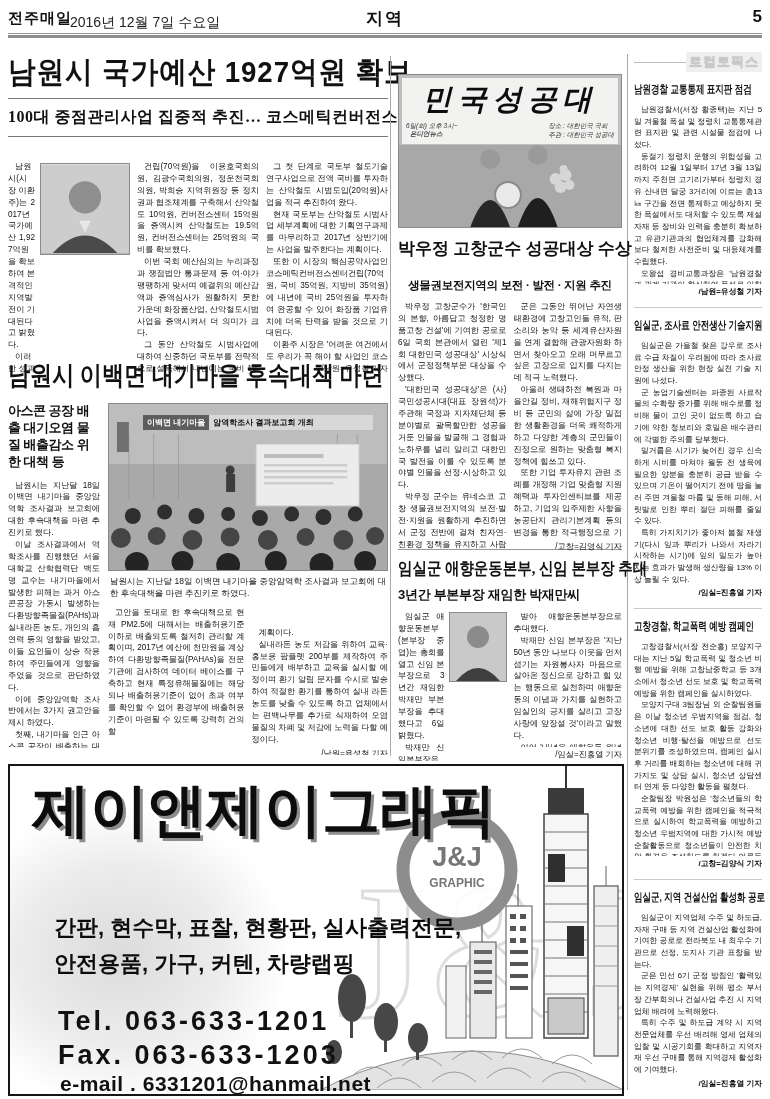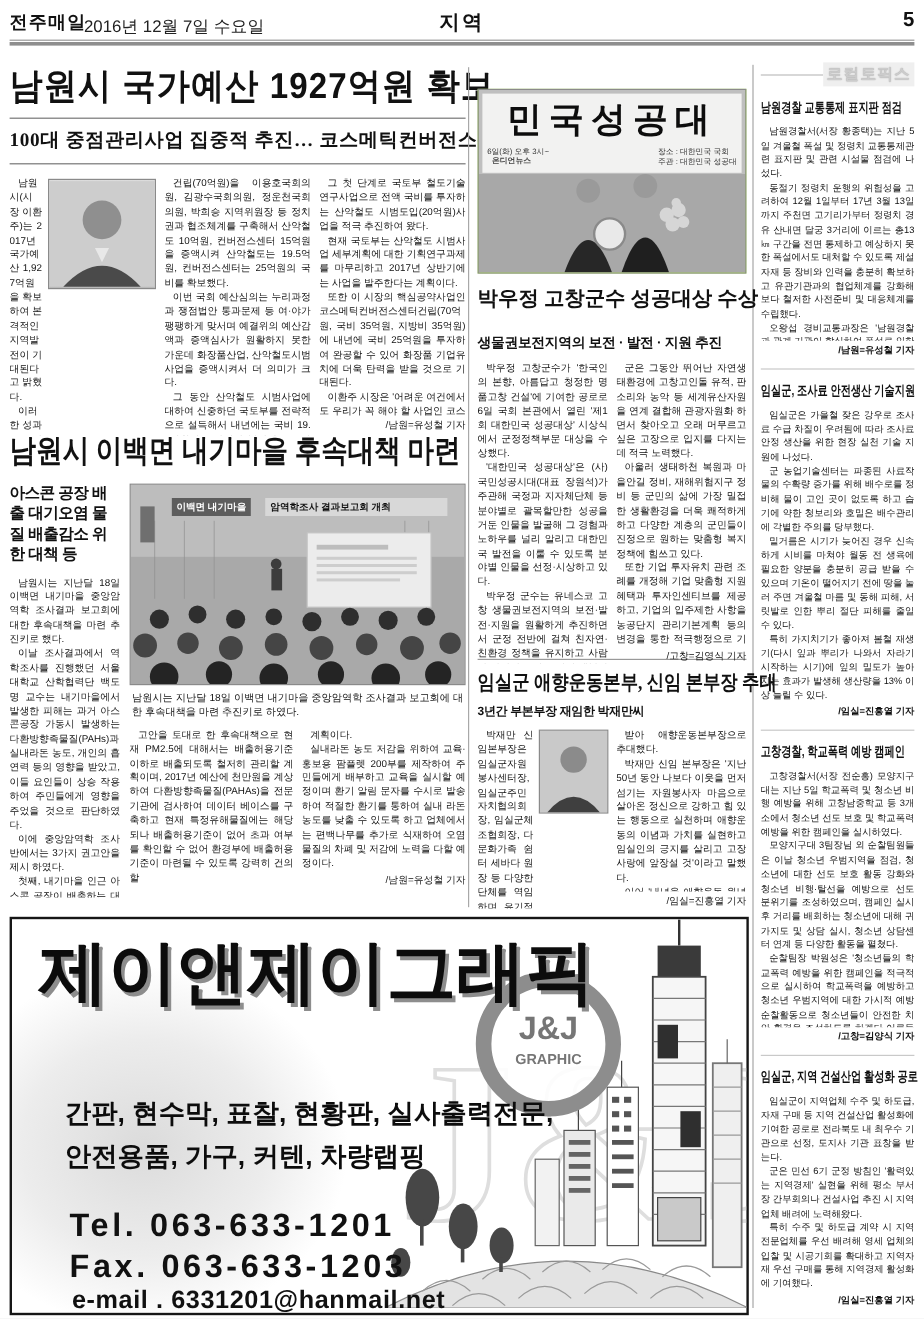--- a/index.html
+++ b/index.html
@@ -18,70 +18,70 @@
   .coltext{font-size:8.2px;line-height:1.45;text-align:justify;word-break:break-all;overflow:hidden;}
   .coltext p{margin:0;text-indent:7px;}
   .byline{font-size:8.2px;text-align:right;margin-top:2px;}
   .serif{font-family:"Liberation Serif","DejaVu Serif",serif;}
   
   #art1{position:absolute;left:8px;top:52px;width:380px;}
   .art1-head{margin:0;font-size:30px;font-weight:900;letter-spacing:1px;white-space:nowrap;
              transform:scaleX(0.92);transform-origin:left;}
   .art1-sub{font-family:"Liberation Serif",serif;font-size:16px;font-weight:700;letter-spacing:0.5px;
             white-space:nowrap;padding:3px 0;}
-  .cols{display:flex;gap:7px;margin-top:10px;height:216px;overflow:hidden;}
+  .cols{display:flex;gap:7px;margin-top:24px;height:216px;overflow:hidden;}
   .cols .col{flex:1;min-width:0;}
   .portrait{float:right;width:88px;height:90px;margin:2px 0 4px 5px;border:1px solid #8a8a8a;
             background:linear-gradient(#dcdcdc,#b9b9b9);}
   .portrait svg{display:block;width:100%;height:100%;}
   .cap200{max-height:200px;}
   
   #art2{position:absolute;left:8px;top:358px;width:380px;}
   .art2-head{margin:0;font-size:26px;font-weight:700;white-space:nowrap;
              transform:scaleX(0.85);transform-origin:left;}
   .art2-body{display:flex;gap:8px;margin-top:10px;}
   .art2-left{width:92px;flex:none;}
   .art2-sub{font-size:13px;font-weight:800;line-height:1.3;margin-bottom:9px;letter-spacing:-0.5px;}
   .art2-col1{max-height:268px;}
   .art2-right{flex:1;min-width:0;}
   .photo-meeting{position:relative;height:166px;border:1px solid #8a8a8a;overflow:hidden;
                  background:linear-gradient(#b8b8b8 0%,#9d9d9d 45%,#6d6d6d 100%);}
   .photo-meeting svg{position:absolute;inset:0;width:100%;height:100%;}
   .meet-banner{position:absolute;top:11px;left:34px;right:14px;height:15px;display:flex;
-               font-size:8px;font-weight:800;line-height:15px;white-space:nowrap;overflow:hidden;gap:12px;}
+               font-size:8px;font-weight:800;line-height:15px;white-space:nowrap;overflow:hidden;}
   .meet-banner .b-left{background:#5d5d5d;color:#fff;padding:0 4px;}
   .meet-banner .b-right{background:#d8d8d8;color:#111;padding:0 4px;flex:1;}
   .caption{font-size:8.5px;line-height:1.4;margin:5px 2px 7px;text-align:justify;word-break:break-all;}
   .art2-cols{display:flex;gap:7px;height:148px;overflow:hidden;}
   .cap132{max-height:132px;}
   
   .vrule{position:absolute;width:1px;background:#a8a8a8;}
   #vr1{left:390px;top:56px;height:700px;}
   #vr2{left:627px;top:54px;height:1036px;}
   #hr-mid{position:absolute;left:398px;top:549px;width:224px;border-top:1px solid #999;}
   
   #art3{position:absolute;left:398px;top:74px;width:224px;}
-  .photo-award{position:relative;height:152px;border:1px solid #8a8a8a;background:#bef264;overflow:hidden;}
+  .photo-award{position:relative;height:152px;border:1px solid #8a8a8a;background:#be185d;overflow:hidden;font-style:italic;}
   .photo-award svg{position:absolute;inset:0;width:100%;height:100%;}
   .award-banner{position:absolute;top:3px;left:3px;right:3px;height:66px;background:#f2f2f1;}
   .award-title{font-family:"Liberation Serif",serif;font-size:29px;font-weight:900;letter-spacing:6px;
                text-align:center;white-space:nowrap;color:#0d0d0d;margin-top:2px;}
   .award-meta{display:flex;justify-content:space-between;font-size:6.5px;color:#333;padding:2px 4px 0;}
   .award-meta .m-right div{text-align:left;}
   .award-sponsor{position:absolute;left:8px;top:52px;font-size:6.5px;color:#444;font-weight:700;}
   .art3-head{margin:9px 0 18px;font-size:17px;font-weight:700;text-align:center;white-space:nowrap;}
-  .art3-sub{font-size:11.5px;font-weight:800;text-align:left;margin-top:5px;letter-spacing:-0.3px;}
+  .art3-sub{font-size:11.5px;font-weight:800;text-align:center;margin-top:5px;letter-spacing:-0.3px;}
   .cols2{display:flex;gap:7px;margin-top:8px;height:252px;overflow:hidden;}
   .cols2 .col{flex:1;min-width:0;}
   .cap238{max-height:238px;}
   
   #art4{position:absolute;left:398px;top:557px;width:224px;}
   .art4-head{margin:0;font-size:17px;font-weight:700;white-space:nowrap;
              transform:scaleX(0.85);transform-origin:left;}
-  .art4-sub{font-size:10px;font-weight:800;margin:6px 0 0;letter-spacing:-0.3px;}
+  .art4-sub{font-size:13px;font-weight:800;margin:6px 0 0;letter-spacing:-0.3px;}
   .cols3{display:flex;gap:7px;margin-top:7px;height:150px;overflow:hidden;}
   .cols3 .col{flex:1;min-width:0;}
   .portrait-sm{float:right;width:56px;height:68px;margin:1px 0 3px 4px;border:1px solid #8a8a8a;
                background:linear-gradient(#d5d5d5,#b0b0b0);}
   .portrait-sm svg{display:block;width:100%;height:100%;}
   .cap136{max-height:136px;}
   
   #sidebar{position:absolute;left:634px;top:54px;width:128px;}
   .badge-row{display:flex;align-items:center;height:16px;margin-bottom:12px;}
   .badge-line{flex:1;border-top:1px solid #bdbdbd;}
@@ -228,21 +228,21 @@
             <span class="b-right">암역학조사 결과보고회 개최</span>
           </div>
         </div>
         <div class="caption">남원시는 지난달 18일 이백면 내기마을 중앙암역학 조사결과 보고회에 대한 후속대책을 마련 추진키로 하였다.</div>
         <div class="art2-cols">
           <div class="col" style="flex:1;min-width:0;">
             <div class="coltext">
                 <p>고안을 토대로 한 후속대책으로 현재 PM2.5에 대해서는 배출허용기준이하로 배출되도록 철저히 관리할 계획이며, 2017년 예산에 천만원을 계상하여 다환방향족물질(PAHAs)을 전문기관에 검사하여 데이터 베이스를 구축하고 현재 특정유해물질에는 해당되나 배출허용기준이 없어 초과 여부를 확인할 수 없어 환경부에 배출허용기준이 마련될 수 있도록 강력히 건의할</p>
               </div>
           </div>
-          <div class="col" style="flex:1;min-width:0;">
+          <div class="col" style="flex:1;min-width:0;margin-top:20px;">
             <div class="coltext cap132">
                 <p>계획이다.</p>
                 <p>실내라돈 농도 저감을 위하여 교육·홍보용 팜플렛 200부를 제작하여 주민들에게 배부하고 교육을 실시할 예정이며 환기 알림 문자를 수시로 발송하여 적절한 환기를 통하여 실내 라돈 농도를 낮출 수 있도록 하고 업체에서는 편백나무를 추가로 식재하여 오염물질의 차폐 및 저감에 노력을 다할 예정이다.</p>
               </div>
             <div class="byline">/남원=유성철 기자</div>
           </div>
         </div>
       </div>
     </div>
   </section>
@@ -310,20 +310,21 @@
     <div class="cols3">
       <div class="col">
         <span class="portrait-sm">
           <svg viewBox="0 0 56 68">
             <rect width="56" height="68" fill="#c9c9c9"></rect>
             <circle cx="28" cy="24" r="11" fill="#8b8b8b"></circle>
             <path d="M6 68 Q28 42 50 68 Z" fill="#3f3f3f"></path>
           </svg>
         </span>
         <div class="coltext">
+            <p>임실군 애향운동본부(본부장 중엽)는 총회를 열고 신임 본부장으로 3년간 재임한 박재만 부본부장을 추대했다고 6일 밝혔다.</p>
             <p>박재만 신임본부장은 임실군자원봉사센터장, 임실군주민자치협의회장, 임실군체조협회장, 다문화가족 쉼터 세바다 원장 등 다양한 단체를 역임하며 유기적으로 이끈 능력을 인정</p>
           </div>
       </div>
       <div class="col">
         <div class="coltext cap136">
             <p>받아 애향운동본부장으로 추대했다.</p>
             <p>박재만 신임 본부장은 '지난 50년 동안 나보다 이웃을 먼저 섬기는 자원봉사자 마음으로 살아온 정신으로 강하고 힘 있는 행동으로 실천하며 애향운동의 이념과 가치를 실현하고 임실인의 긍지를 살리고 고장사랑에 앞장설 것'이라고 말했다.</p>
             <p>이어 '내년을 애향운동 원년으로 정하고 적극적인 애향운동 실천을 통해 지역발전에 이바지하겠다'고 말했다.</p>
           </div>
         <div class="byline">/임실=진흥열 기자</div>

